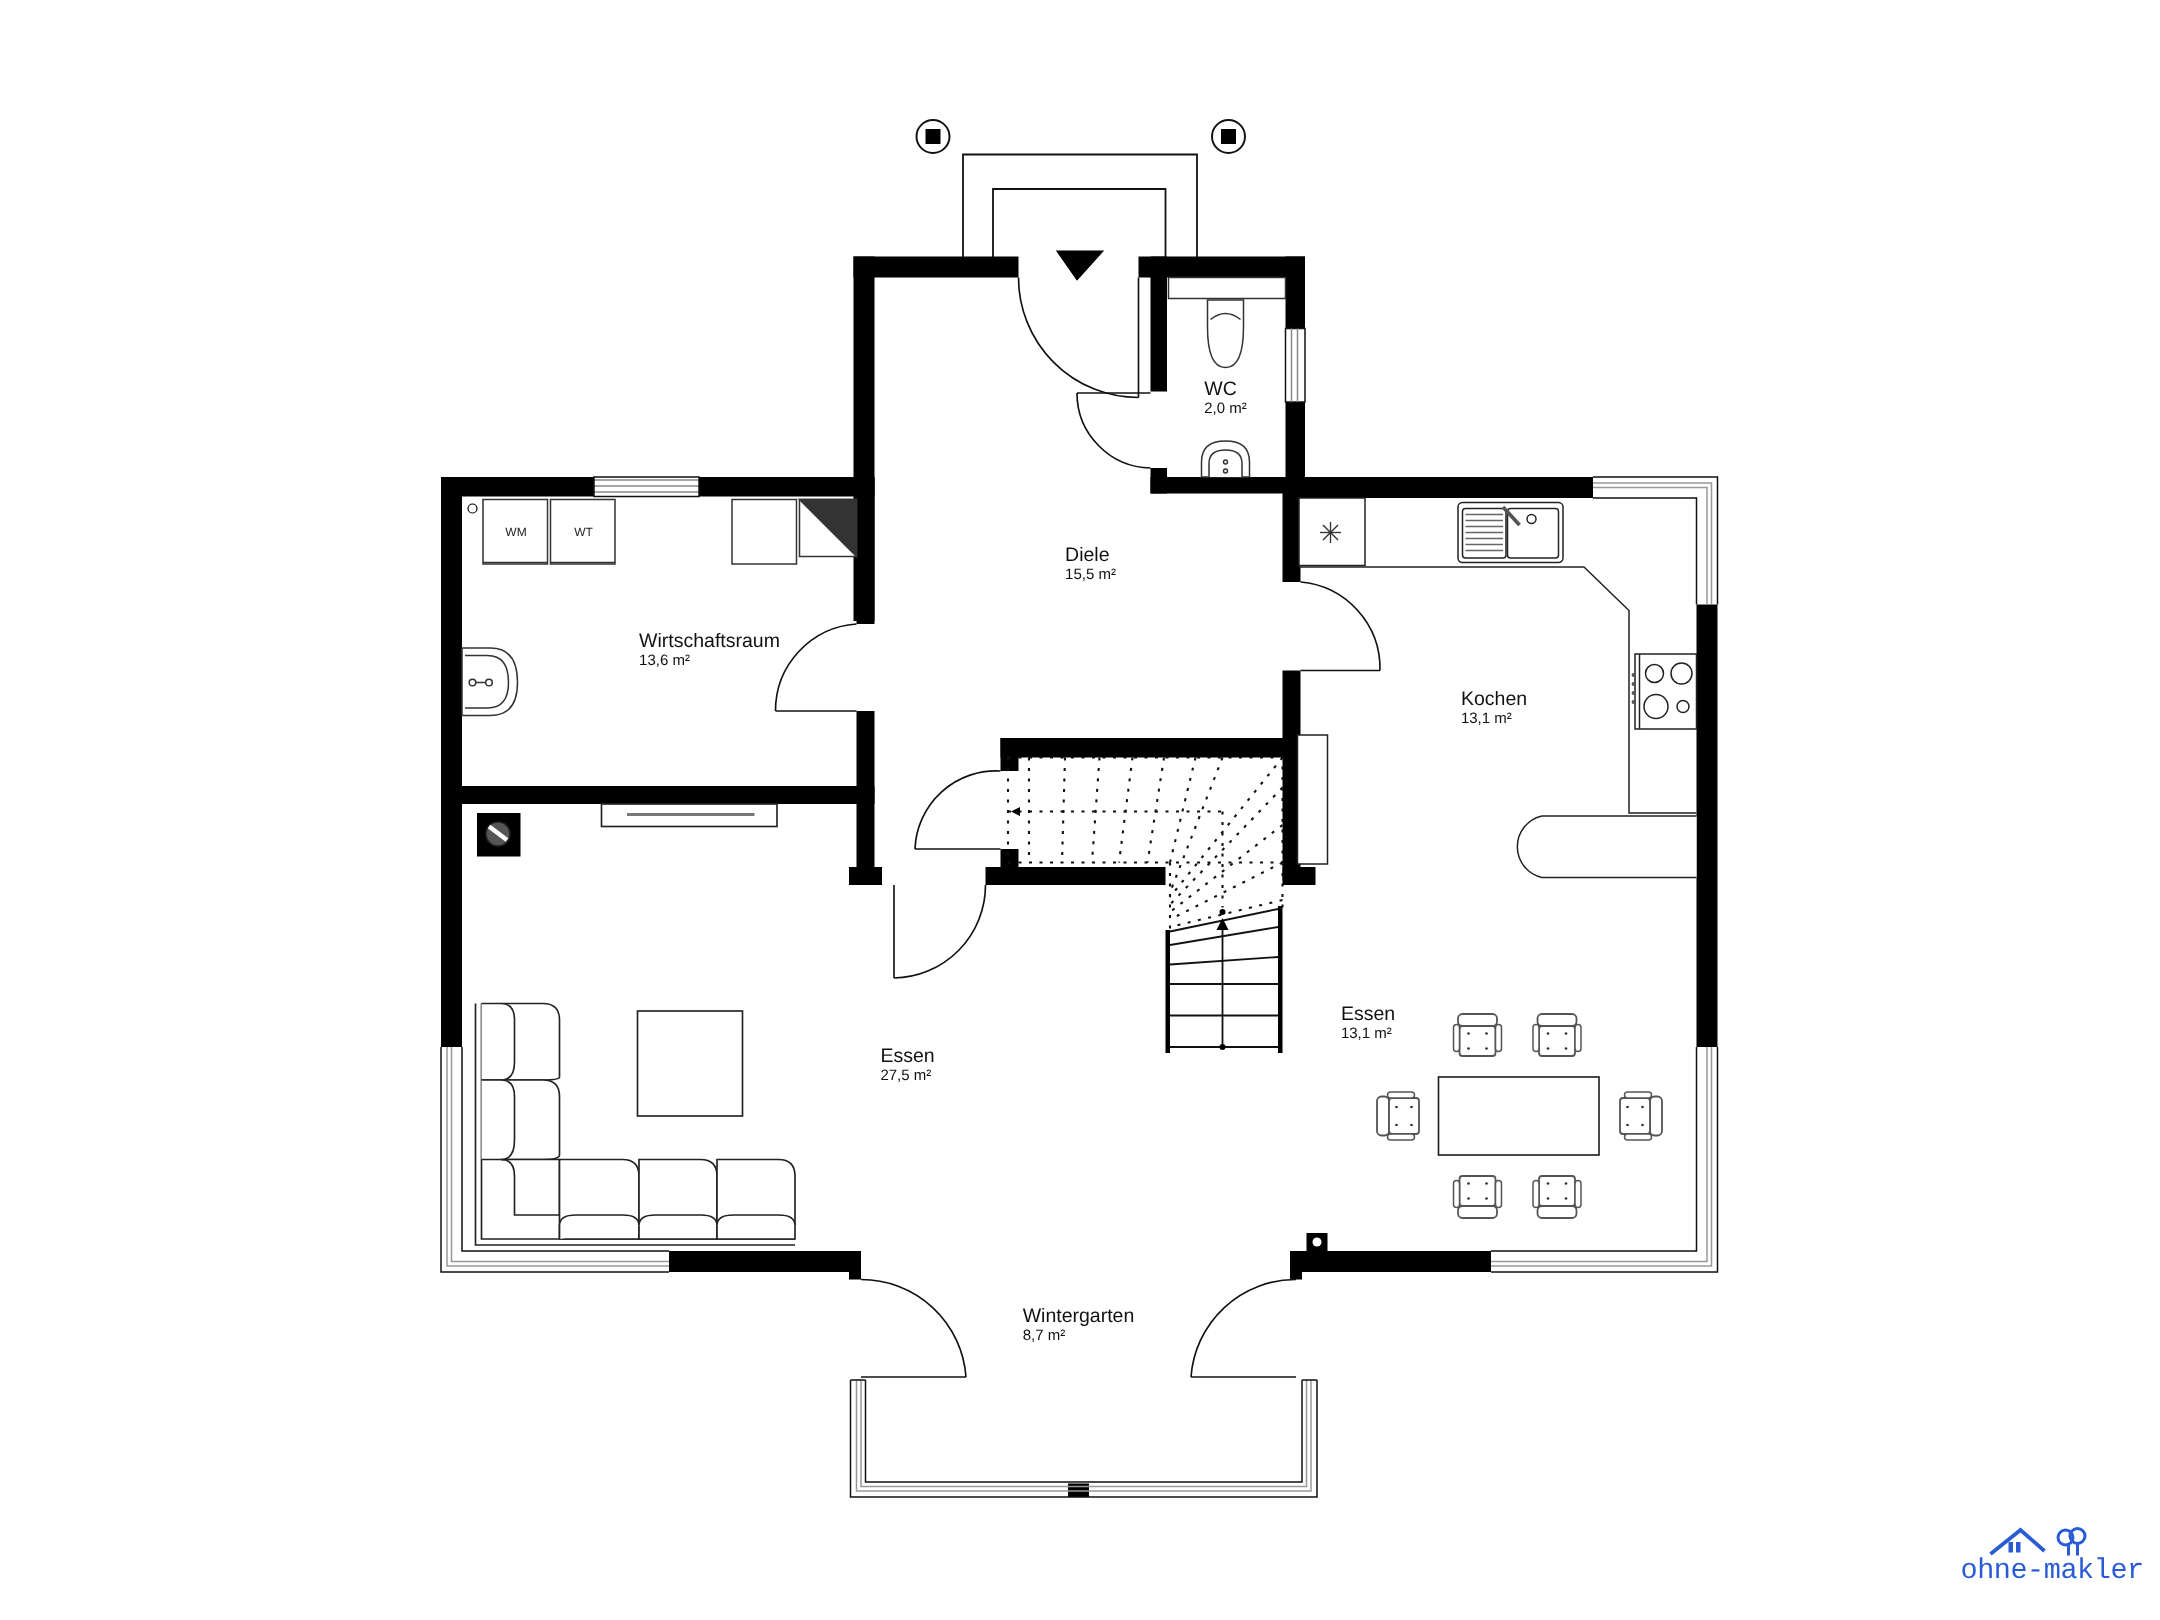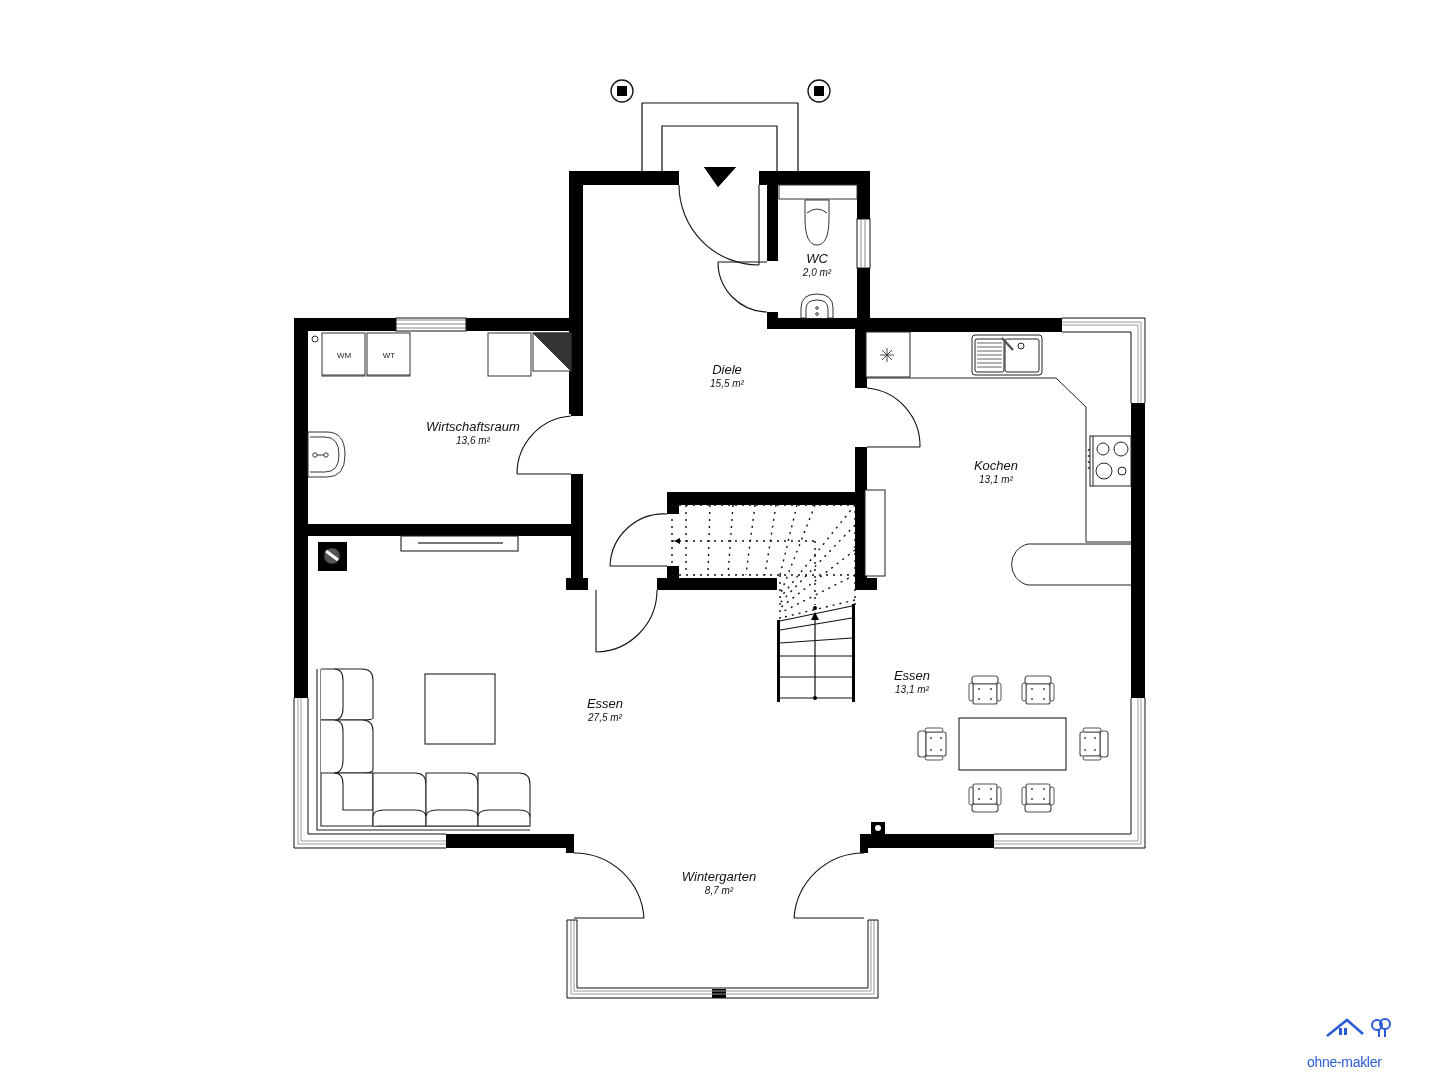--- a/index.html
+++ b/index.html
@@ -1,23 +1,23 @@
 <!DOCTYPE html>
 <html><head>
 <meta charset="utf-8">
 <style>
   html,body{margin:0;padding:0;background:#fff;}
   body{width:1440px;height:1080px;position:relative;overflow:hidden;font-family:"Liberation Sans",sans-serif;}
   #plan{position:absolute;left:0;top:0;width:1440px;height:1080px;}
-  .room-label{position:absolute;transform:translateX(-50%);text-align:center;color:#111;line-height:1.15;white-space:nowrap;font-style:italic;}
+  .room-label{position:absolute;transform:translateX(-50%);color:#111;line-height:1.15;white-space:nowrap;}
   .room-name{font-size:13px;display:block;}
   .room-area{font-size:10px;display:block;}
   .tiny{position:absolute;font-size:8px;color:#222;transform:translate(-50%,-50%);}
   .logo{position:absolute;left:1305px;top:1016px;width:130px;height:44px;}
-  .logo-text{position:absolute;left:2px;top:20px;font-family:Liberation Sans, sans-serif;font-size:14px;color:#2a5bd7;letter-spacing:-0.3px;margin-top:18px;}
+  .logo-text{position:absolute;left:2px;top:20px;font-family:Liberation Mono, monospace;font-size:19px;color:#2a5bd7;letter-spacing:-0.3px;}
 </style>
 </head>
 <body>
 
 <svg id="plan" viewBox="0 0 1440 1080" xmlns="http://www.w3.org/2000/svg">
   <defs>
     <g id="chair">
       <rect x="-13" y="-17" width="26" height="8" rx="3" fill="#fff" stroke="#555" stroke-width="1.2"></rect>
       <rect x="-12" y="-9" width="24" height="20" rx="2" fill="#fff" stroke="#555" stroke-width="1.2"></rect>
       <rect x="-16" y="-10" width="4" height="18" rx="2" fill="#fff" stroke="#555" stroke-width="1"></rect>

